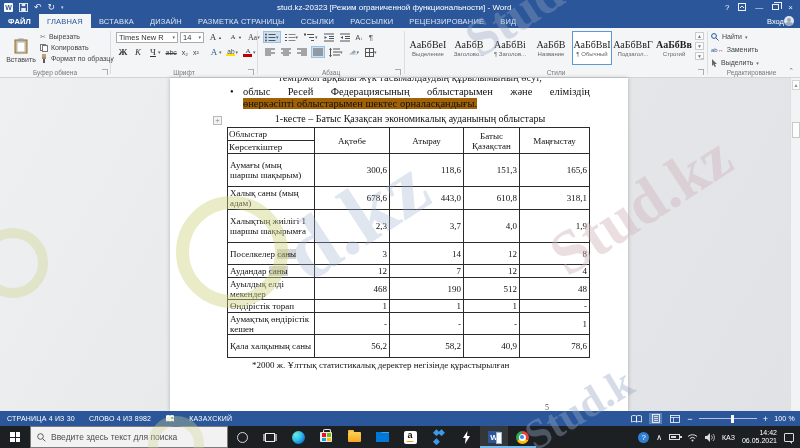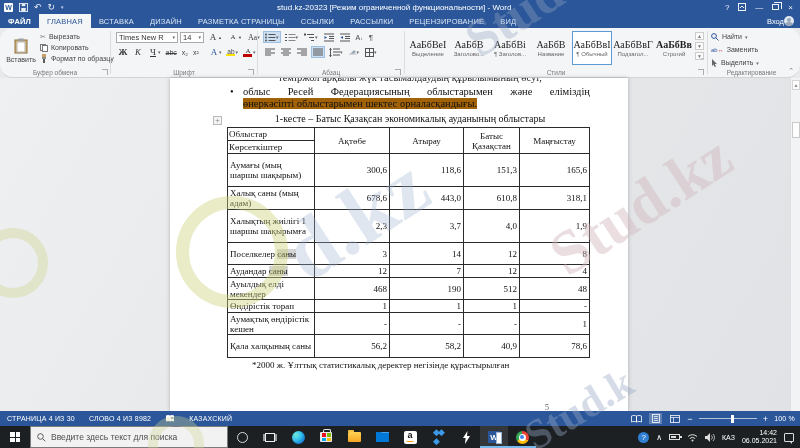--- a/index.html
+++ b/index.html
@@ -21,21 +21,21 @@
   .tabrow{position:absolute;left:0;top:14px;width:800px;height:14px;background:#2b579a;display:flex;align-items:stretch;font-size:7.5px;}
   .tab{color:#dce6f4;display:flex;align-items:center;padding:0 8px;letter-spacing:.2px;}
   .tab.active{background:#f4f5f7;color:#2b579a;}
   .tab.file{font-weight:bold;color:#fff;}
   .tabspacer{flex:1;}
   .signin{color:#fff;display:flex;align-items:center;gap:0;padding-right:6px;}
   .avatar{width:10px;height:10px;border-radius:50%;background:#dfe7f2;position:relative;overflow:hidden;}
   .avatar:before{content:"";position:absolute;left:3px;top:2px;width:4px;height:4px;border-radius:50%;background:#9aa7b8;}
   .avatar:after{content:"";position:absolute;left:1px;top:6px;width:8px;height:5px;border-radius:50%;background:#9aa7b8;}
   
-  .ribbon{position:absolute;left:0;top:28px;width:800px;height:50px;background:#f4f5f7;border-bottom:1px solid #d2d4d6;font-size:7px;color:#444;border-radius:13px;}
+  .ribbon{position:absolute;left:0;top:28px;width:800px;height:50px;background:#f4f5f7;border-bottom:1px solid #d2d4d6;font-size:7px;color:#444;}
   .rgroup{position:absolute;top:0;height:49px;}
   .rgroup .glabel{position:absolute;bottom:1px;left:0;right:0;text-align:center;color:#7a7a7a;font-size:6.5px;}
   .gsep{position:absolute;top:3px;bottom:3px;width:1px;background:#dcdde0;}
   .launcher{position:absolute;bottom:2px;right:2px;width:6px;height:6px;border-left:1px solid #9a9a9a;border-bottom:1px solid #9a9a9a;transform:rotate(180deg);opacity:.8;}
   .bigbtn{position:absolute;left:6px;top:3px;width:30px;height:38px;display:flex;flex-direction:column;align-items:center;justify-content:center;gap:2px;color:#444;}
   .smallcmd{display:flex;align-items:center;gap:3px;height:11px;white-space:nowrap;color:#444;}
   .fontbox{display:inline-flex;align-items:center;justify-content:space-between;background:#fff;border:1px solid #ababab;height:11px;font-size:7.5px;color:#333;padding:0 2px;}
   .chev{font-size:5px;color:#666;}
   .btn-letter{font-family:"Liberation Serif",serif;font-size:9px;color:#333;width:10px;text-align:center;}
   .colorbar{display:inline-block;width:9px;height:2.5px;margin-top:-1px;}

